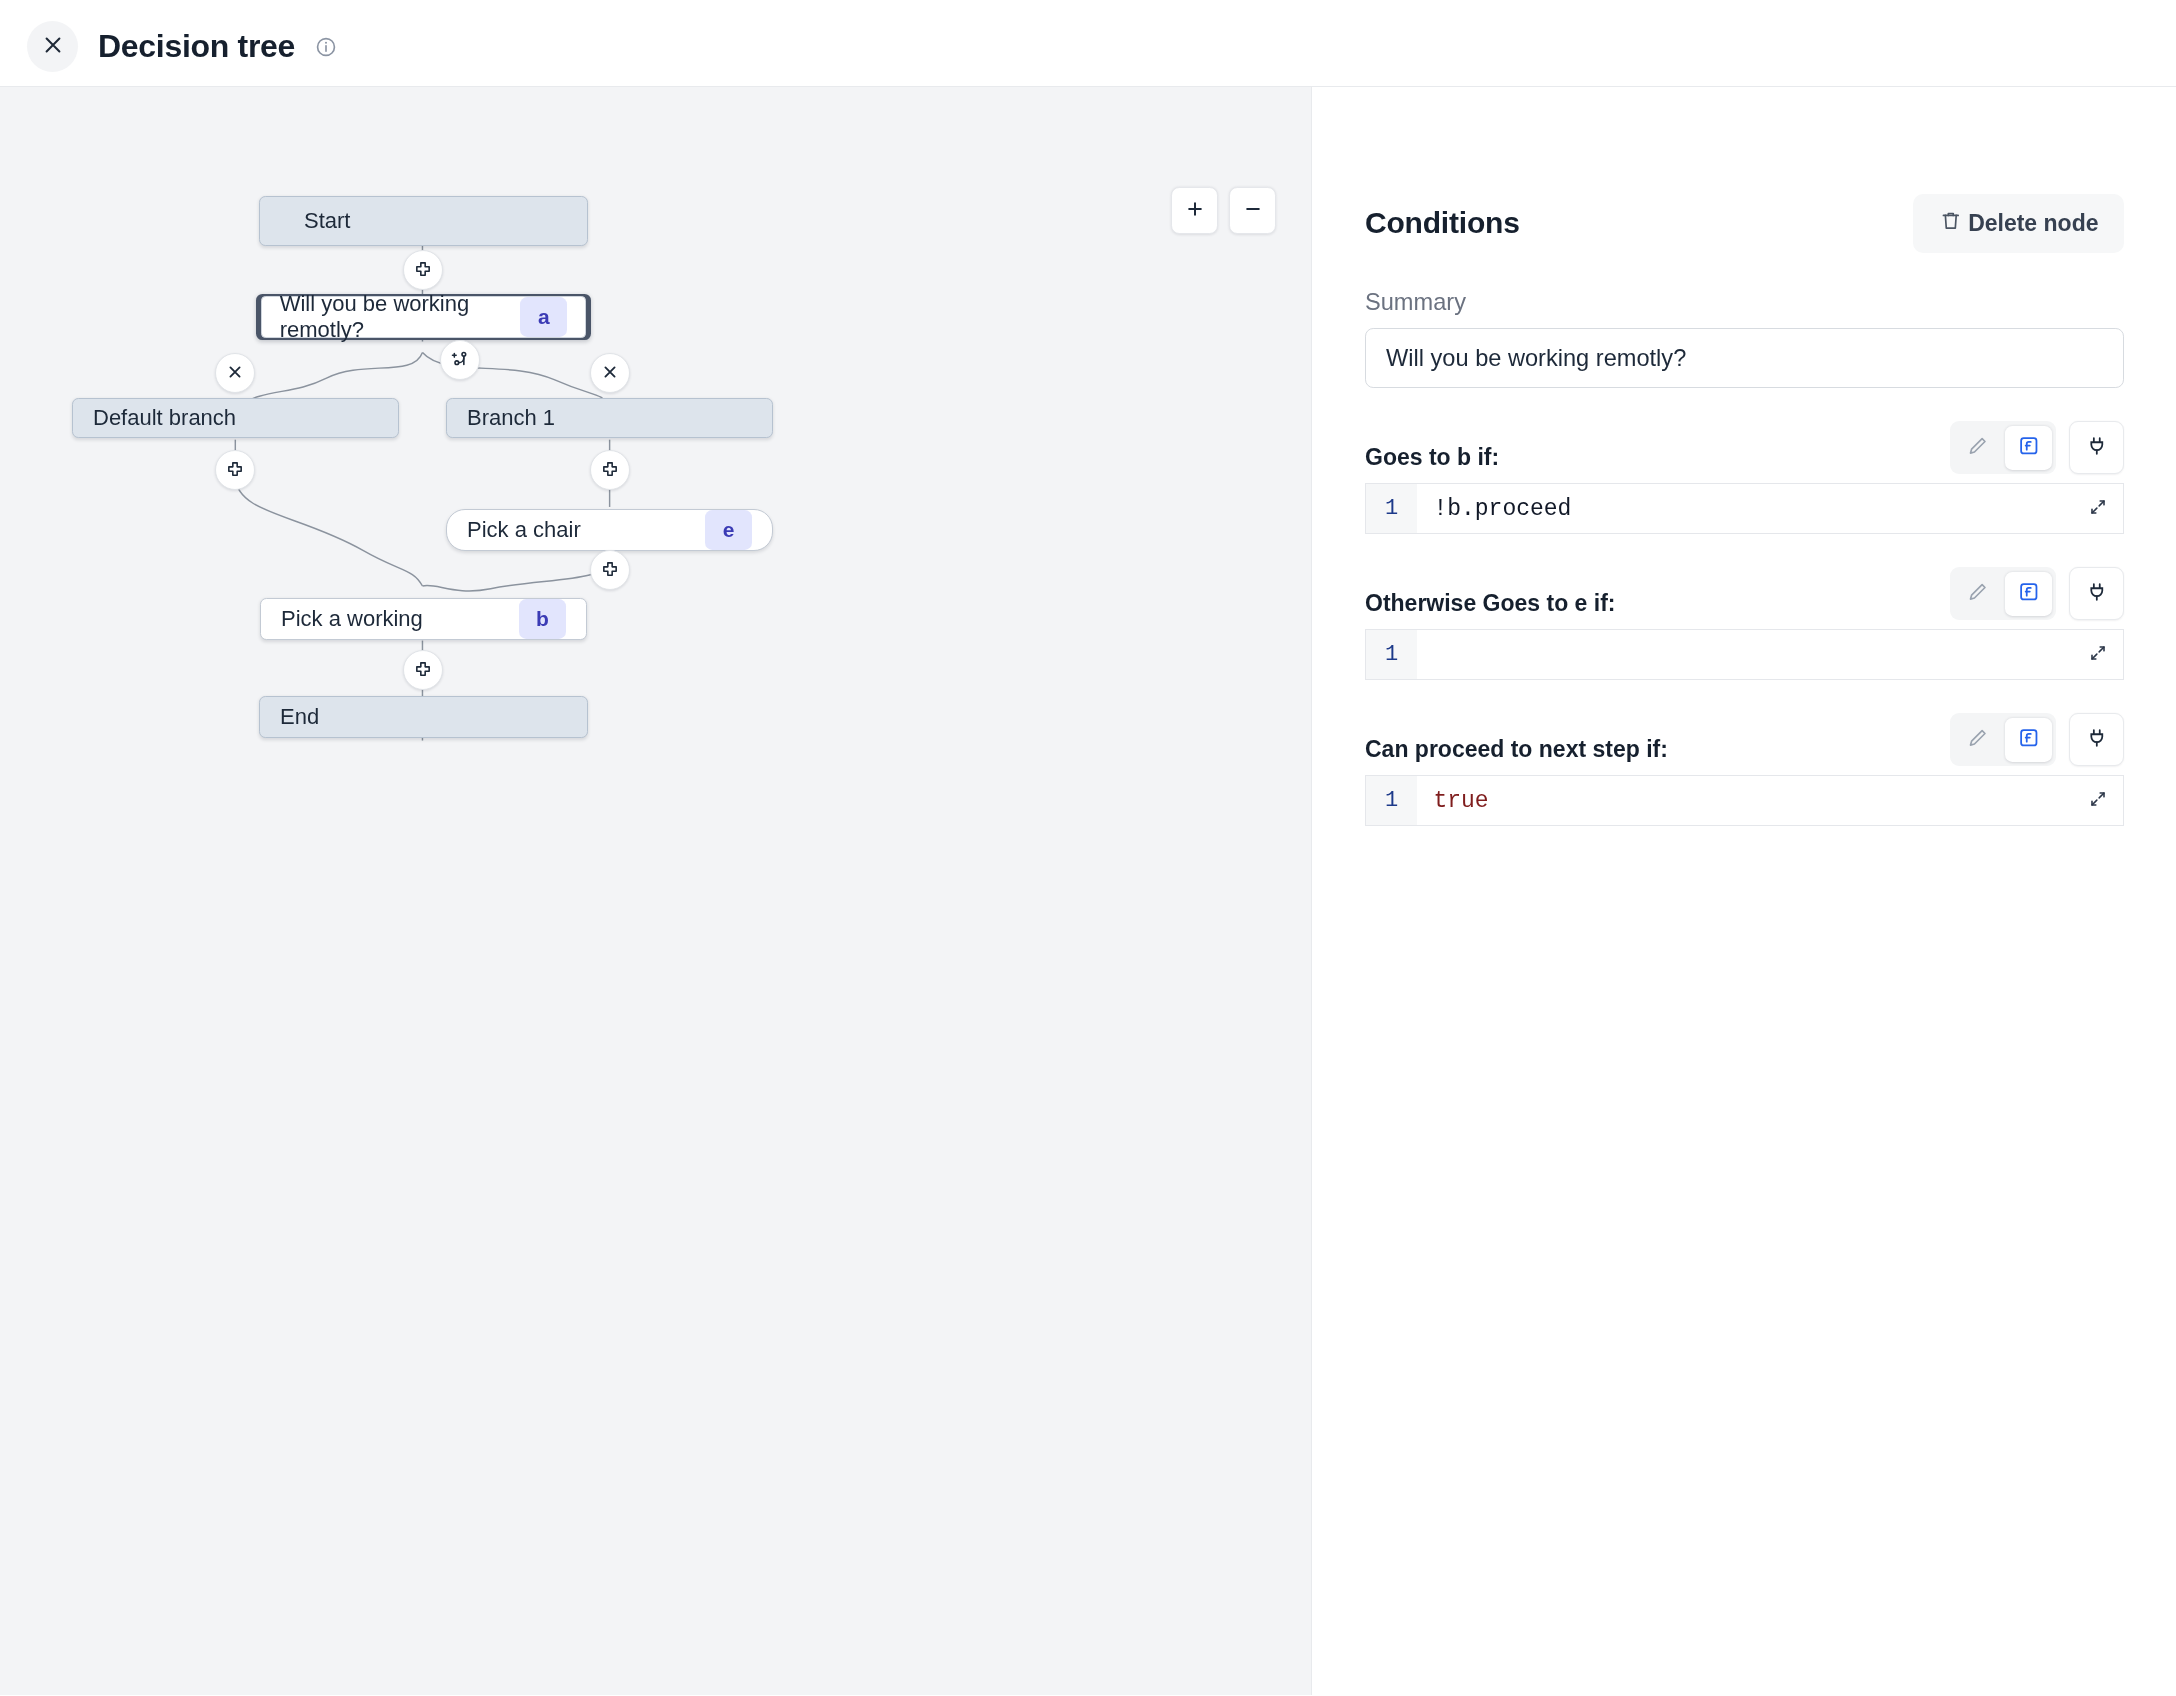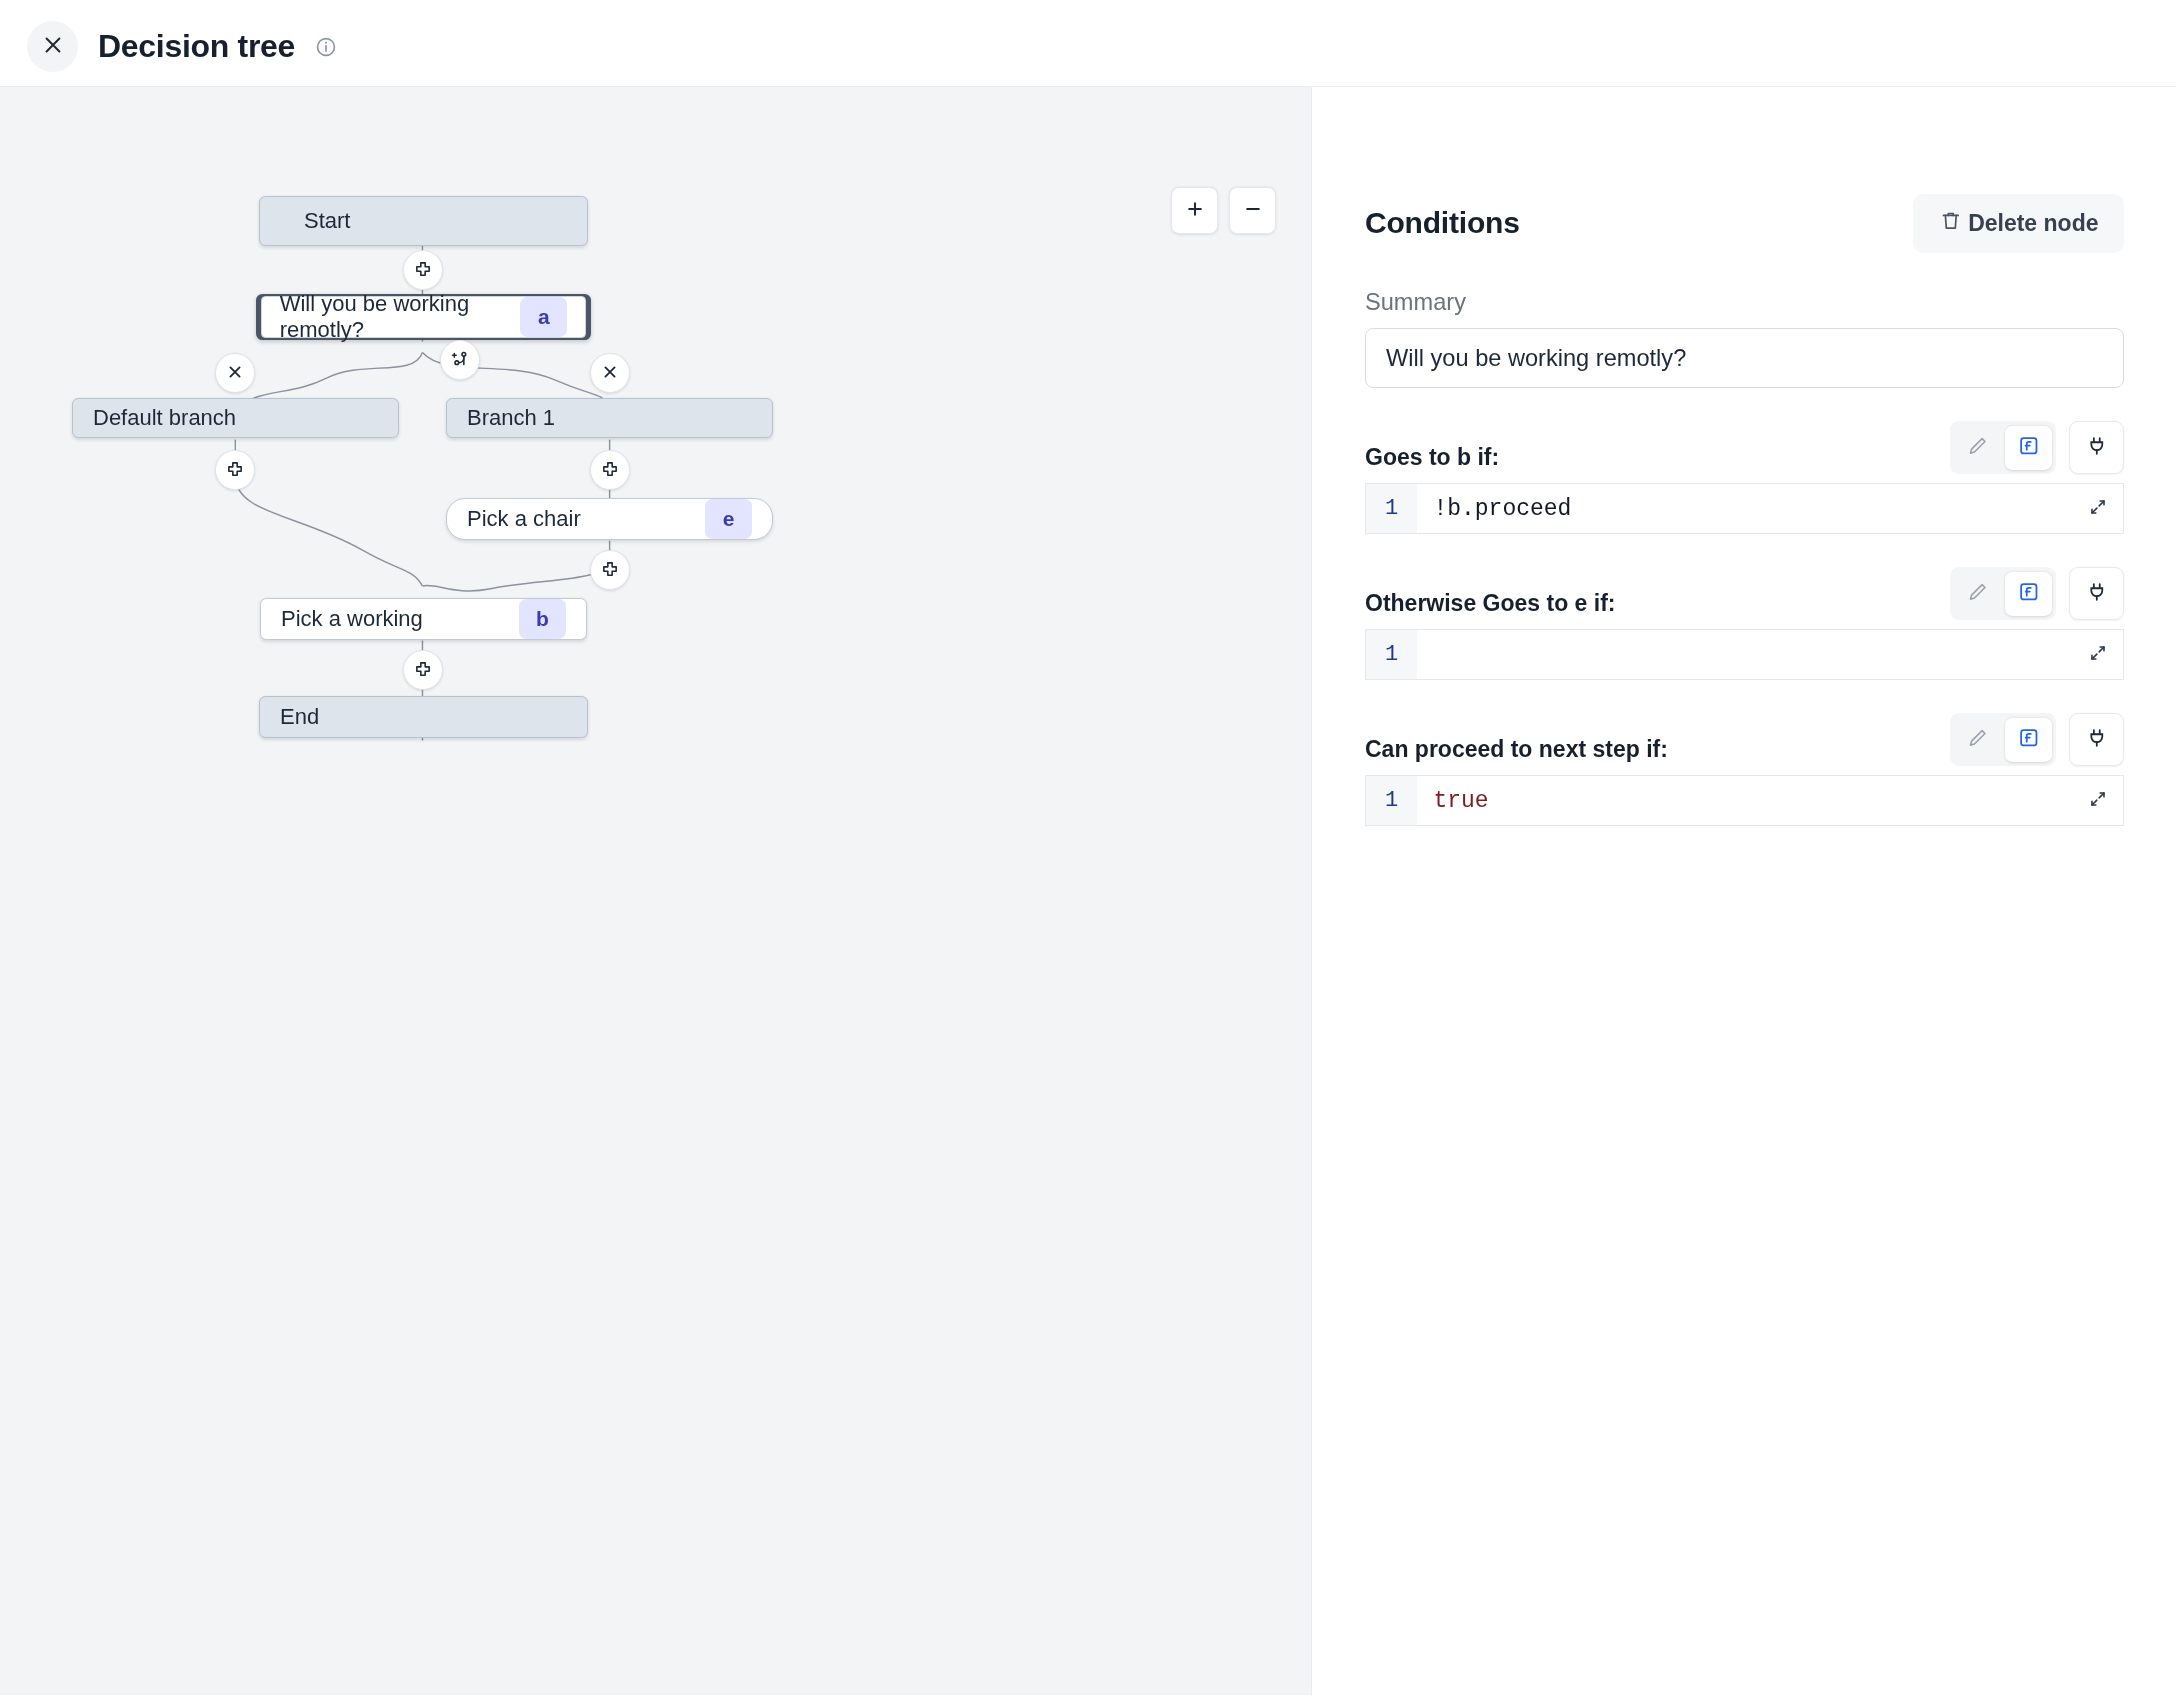--- a/index.html
+++ b/index.html
@@ -356,21 +356,21 @@
     </div>
 
     <div class="node node-terminal" style="left:72px; top:311px; width:327px; height:40px;">
       <span class="node-label">Default branch</span>
     </div>
 
     <div class="node node-terminal" style="left:446px; top:311px; width:327px; height:40px;">
       <span class="node-label">Branch 1</span>
     </div>
 
-    <div class="node node-step" style="left:446px; top:411px; width:327px; height:42px;border-radius:19px;">
+    <div class="node node-step" style="left:446px; top:422px; width:327px; height:42px;border-radius:19px;">
       <span class="node-label">Pick a chair</span>
       <span class="node-badge">e</span>
     </div>
 
     <div class="node node-step" style="left:260px; top:511px; width:327px; height:42px;">
       <span class="node-label">Pick a working</span>
       <span class="node-badge">b</span>
     </div>
 
     <div class="node node-terminal" style="left:259px; top:609px; width:329px; height:42px;">

